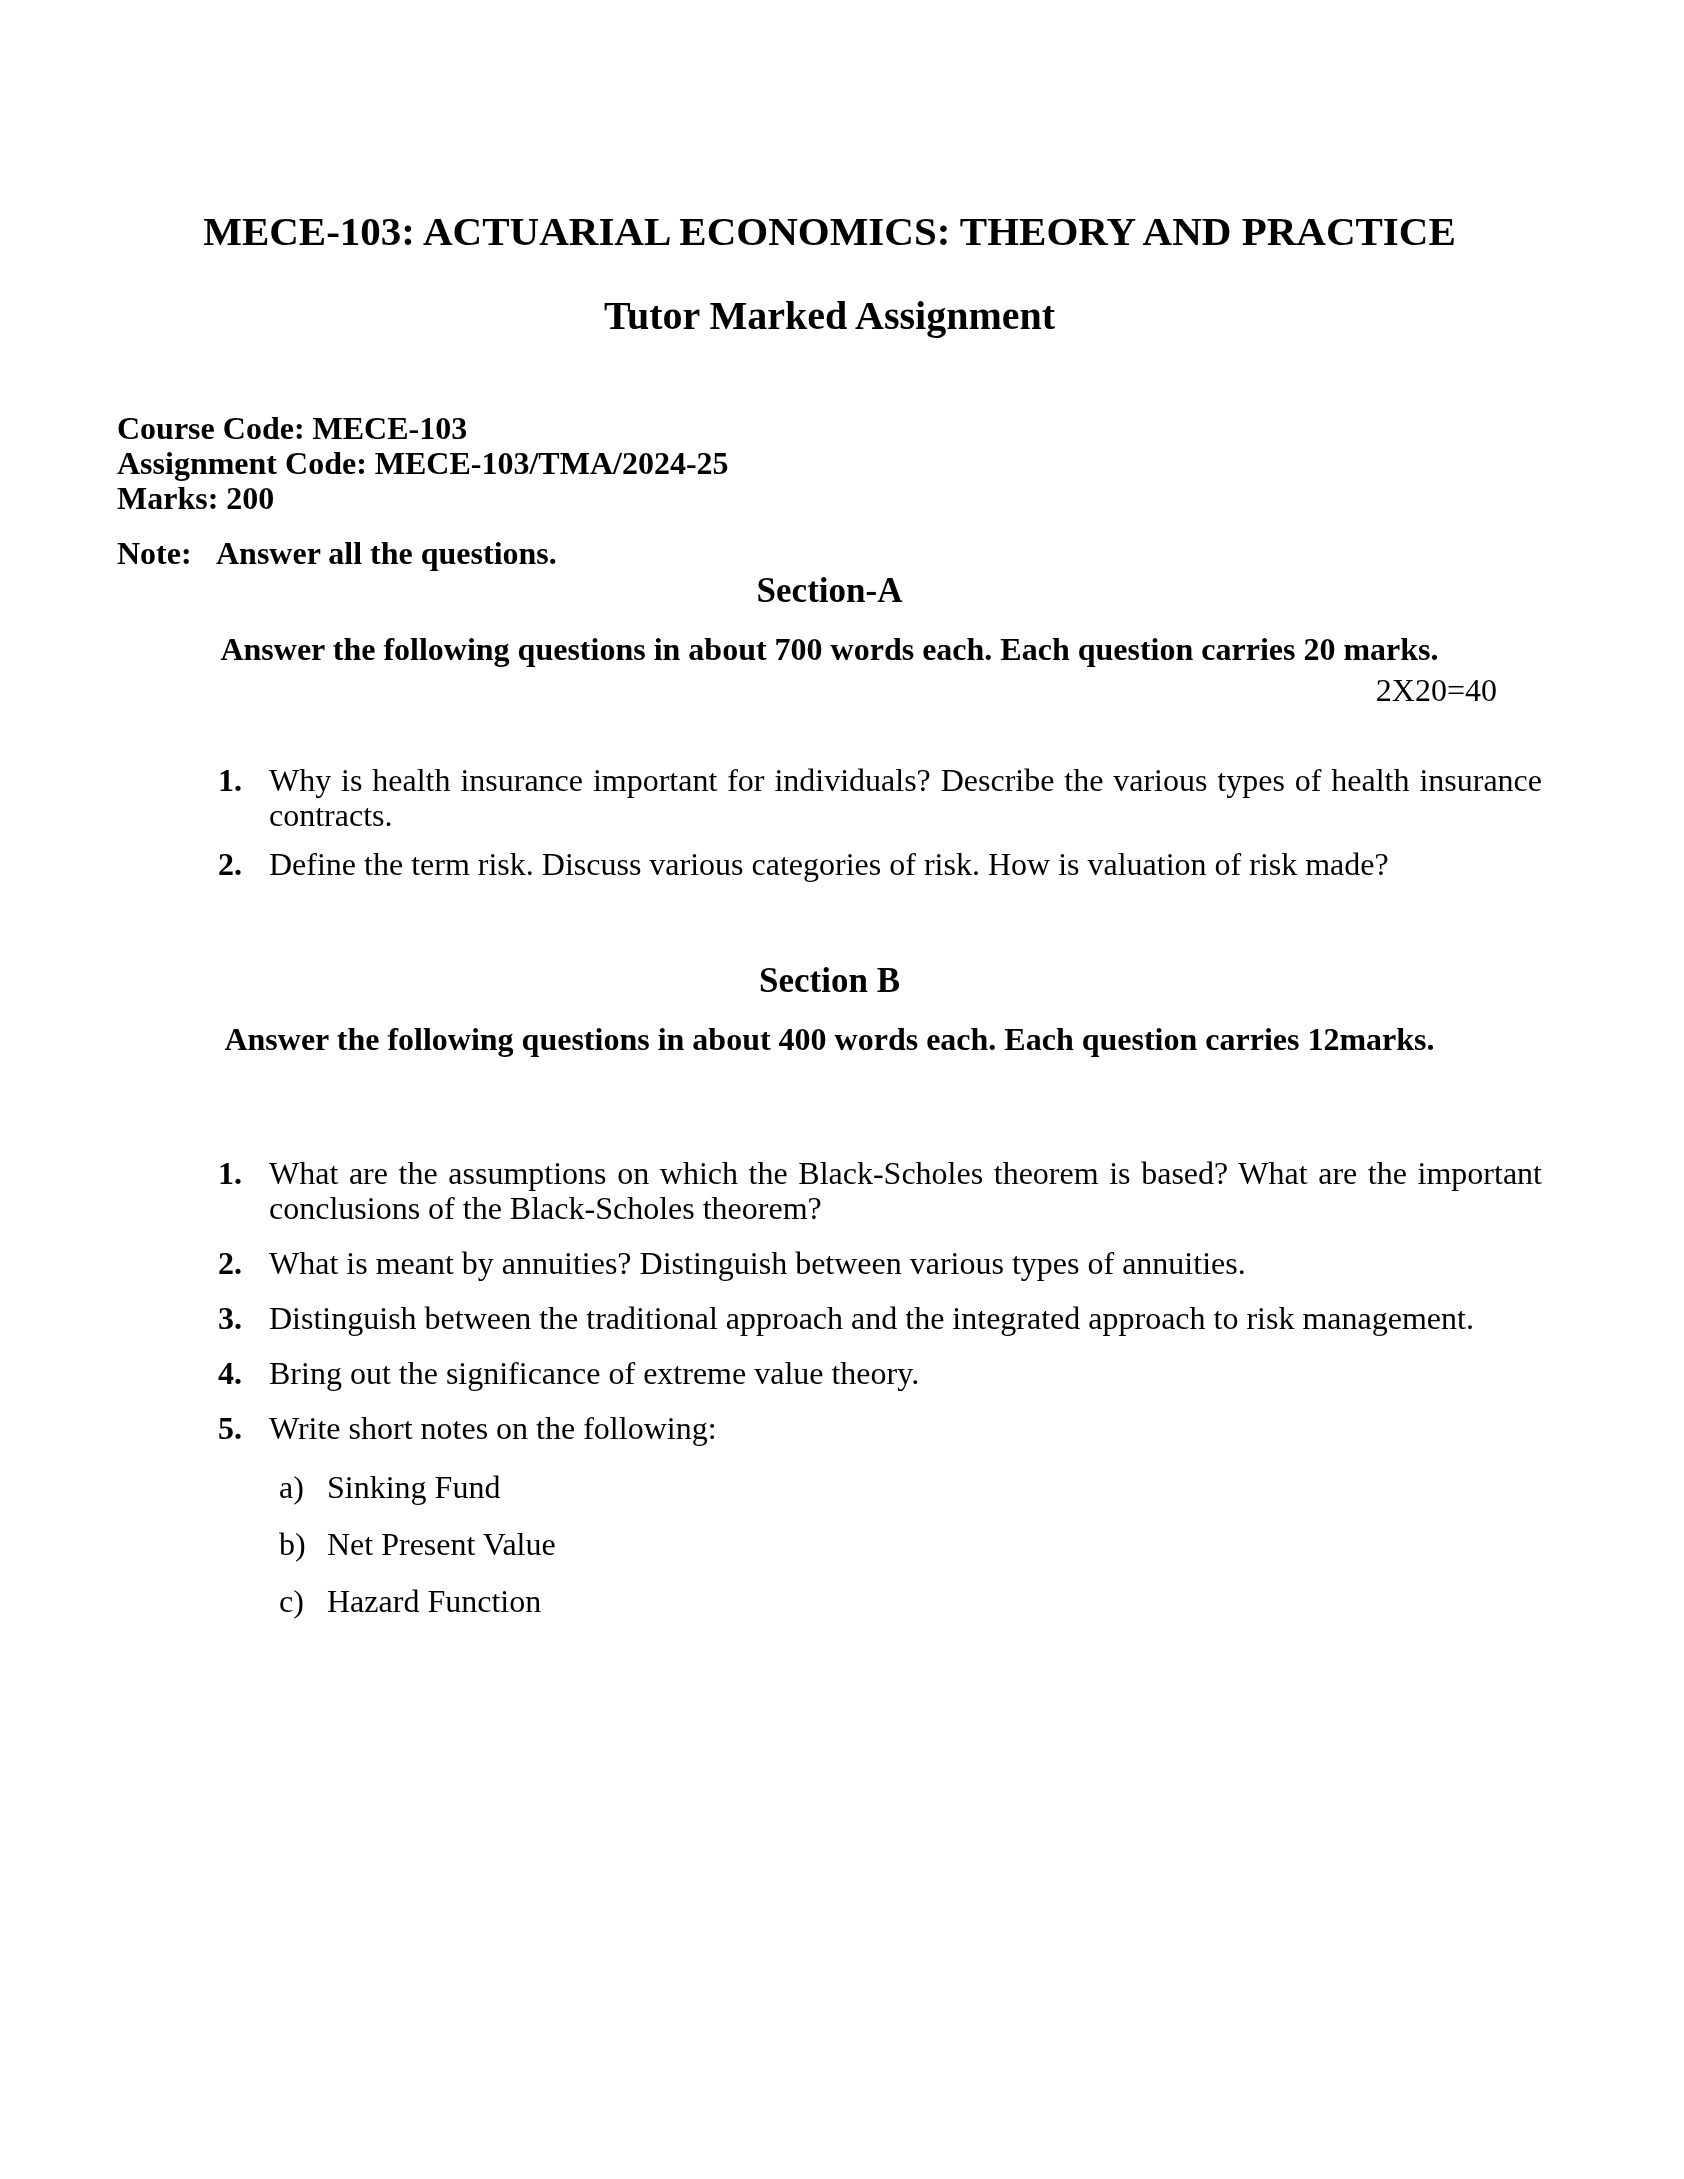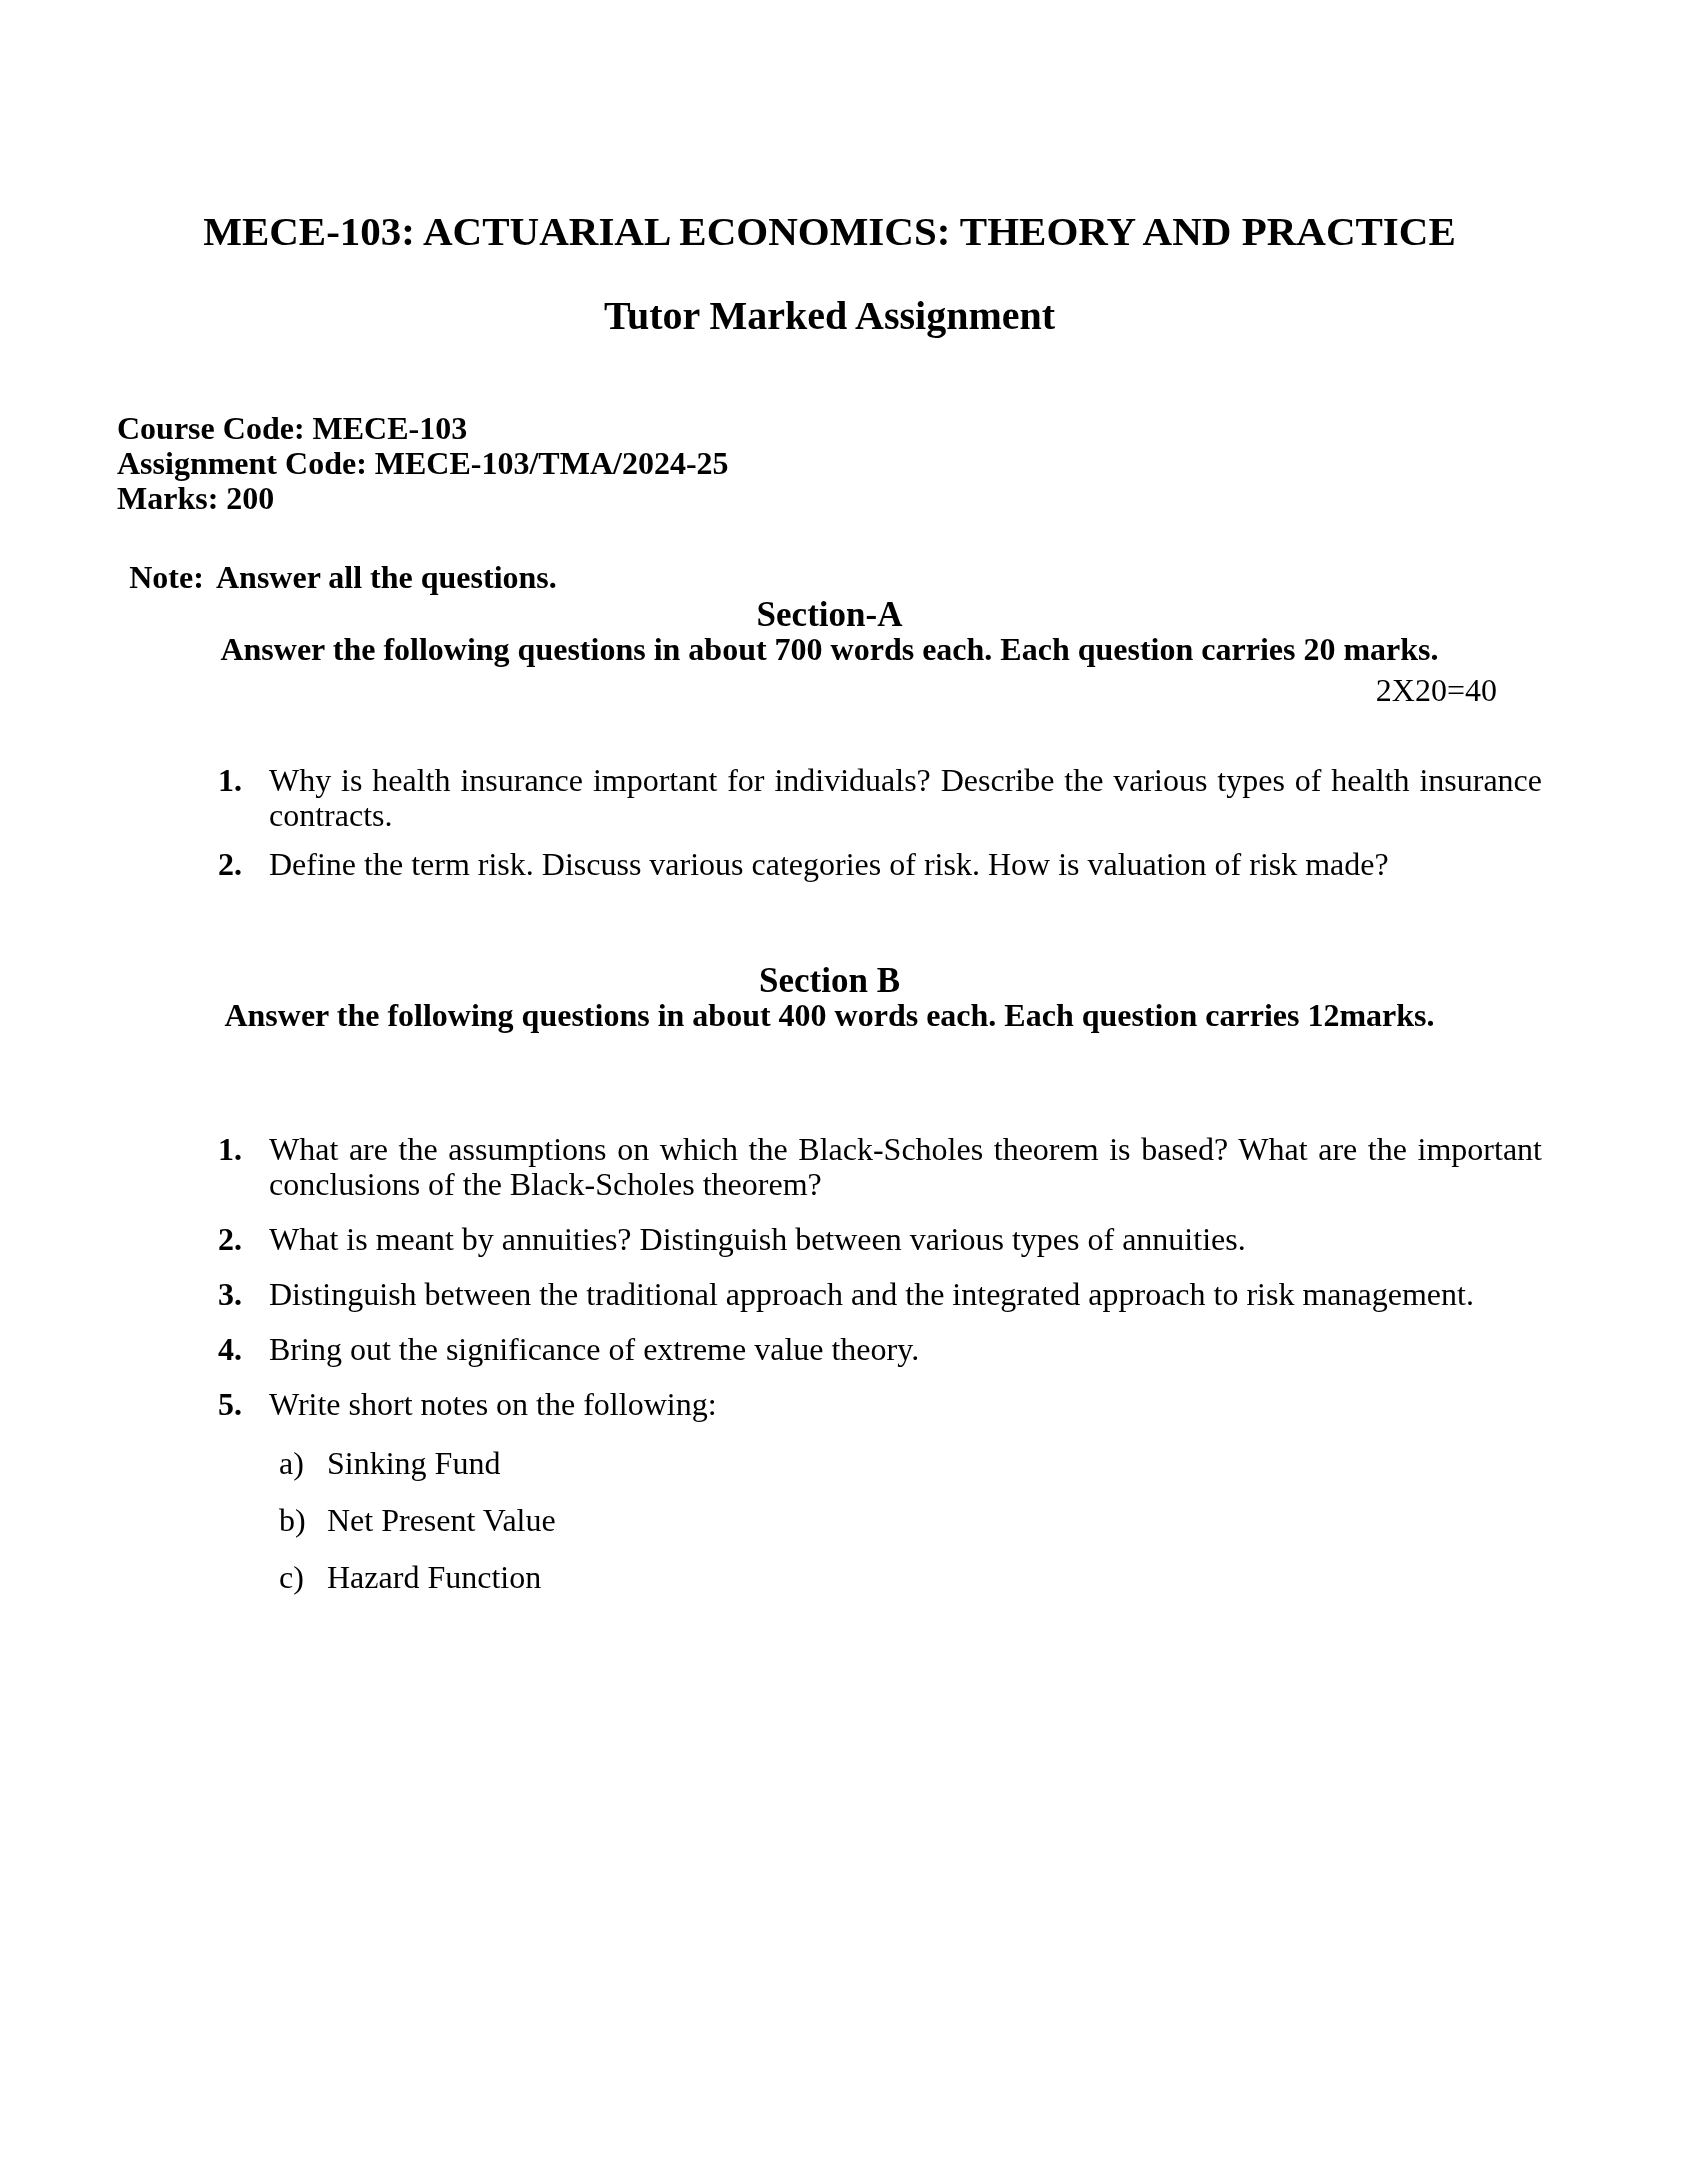--- a/index.html
+++ b/index.html
@@ -36,37 +36,36 @@
     line-height: 1.0;
   }
   .meta-block {
     margin-top: 75px;
     text-align: left;
     font-weight: bold;
     font-size: 32px;
     line-height: 35px;
   }
   .note-line {
-    margin-top: 44px;
+    margin-top: 20px;
     display: flex;
     font-weight: bold;
     font-size: 32px;
     line-height: 35px;
-    text-align: center;
   }
   .note-label { width: 99px; flex: 0 0 99px; }
   .section-heading {
     margin-top: 2px;
     text-align: center;
     font-weight: bold;
     font-size: 35px;
     line-height: 35px;
   }
   .section-instruction {
-    margin-top: 0;
+    margin-top: 24px;
     text-align: center;
     font-weight: bold;
     font-size: 32px;
     line-height: 35px;
   }
   .marks-line {
     margin-top: 6px;
     text-align: right;
     font-weight: normal;
     font-size: 32px;

